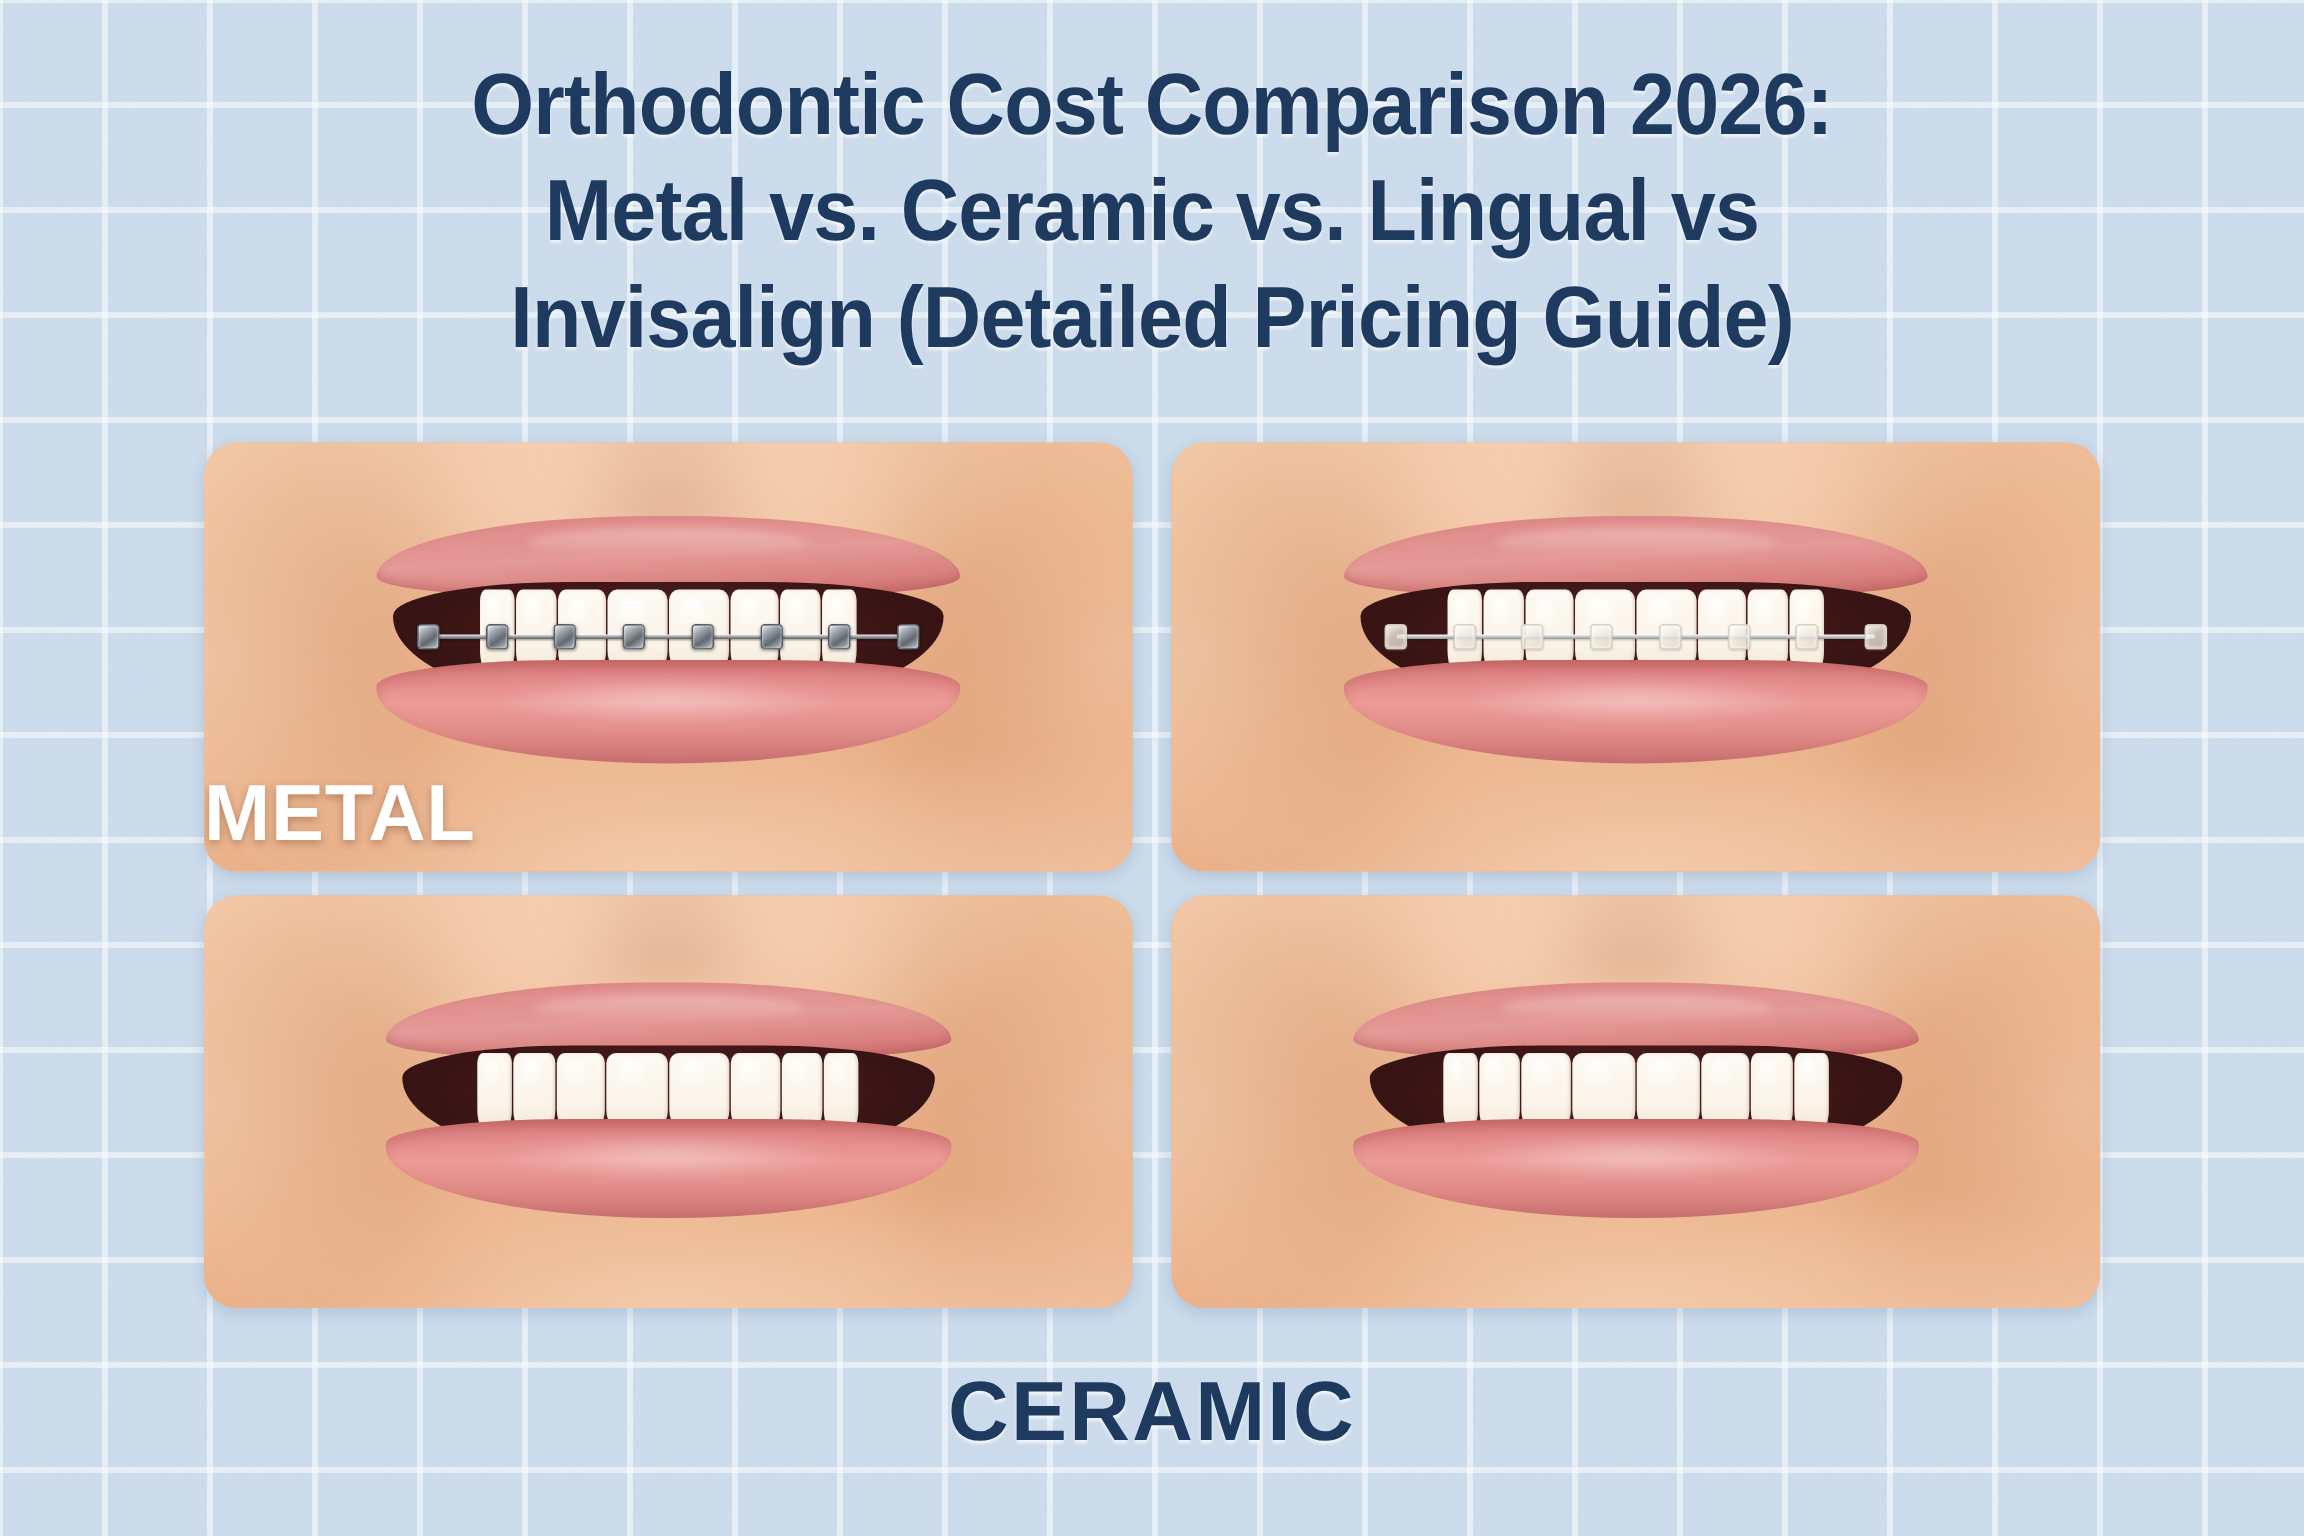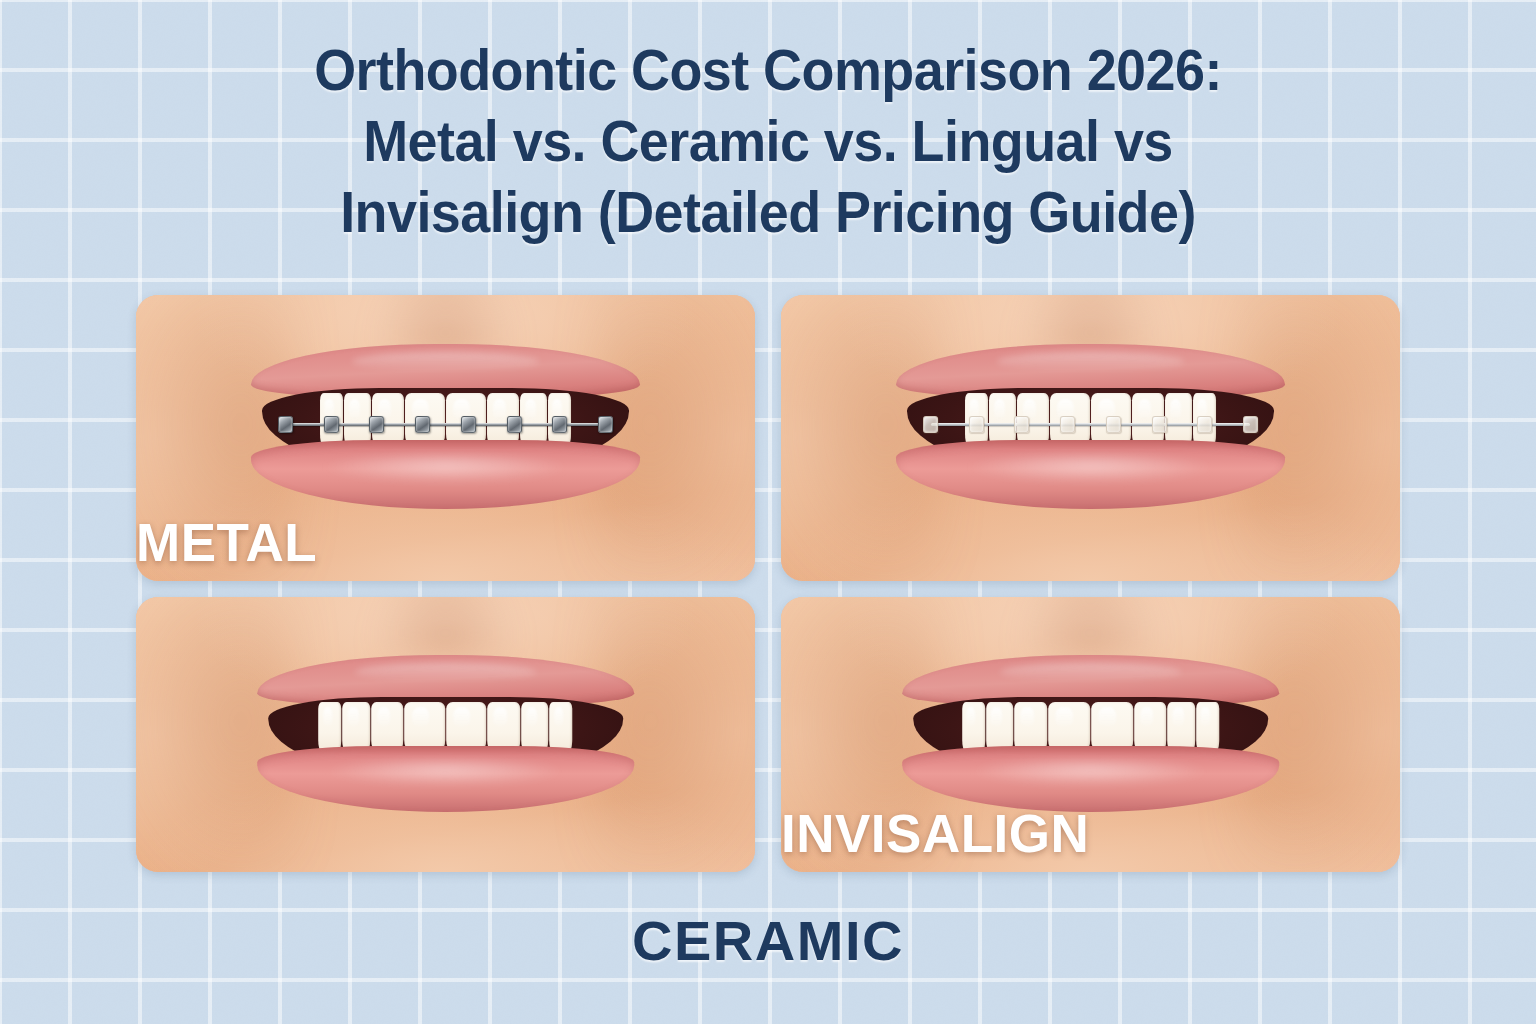--- a/index.html
+++ b/index.html
@@ -448,18 +448,17 @@
         <div class="tooth" style="width:14%"></div>
         <div class="tooth" style="width:15%"></div>
         <div class="tooth" style="width:14%"></div>
         <div class="tooth" style="width:14%"></div>
         <div class="tooth" style="width:15%"></div>
         <div class="tooth" style="width:14%"></div>
         <div class="tooth" style="width:14%"></div>
       </div>
       <div class="lip-lower"></div>
     </div>
-    <div class="card-label">INVISALIGN</div>
   </div>
 
 </div>
 
 <div id="brand">CERAMIC</div>
 
 </body></html>

